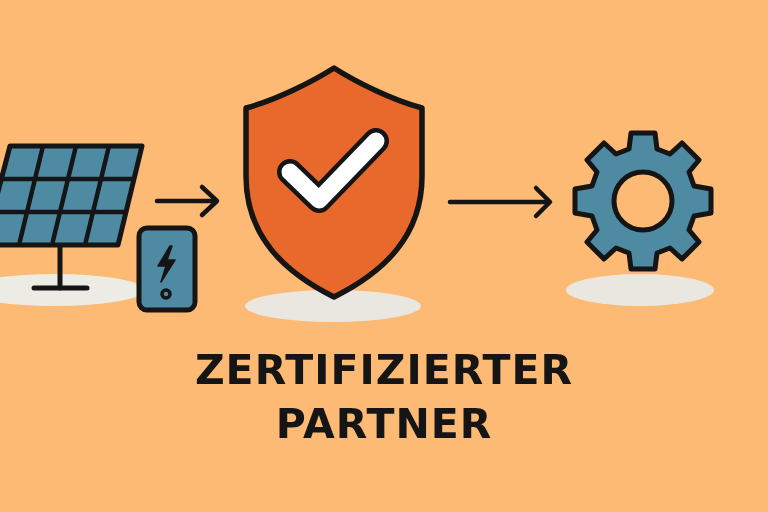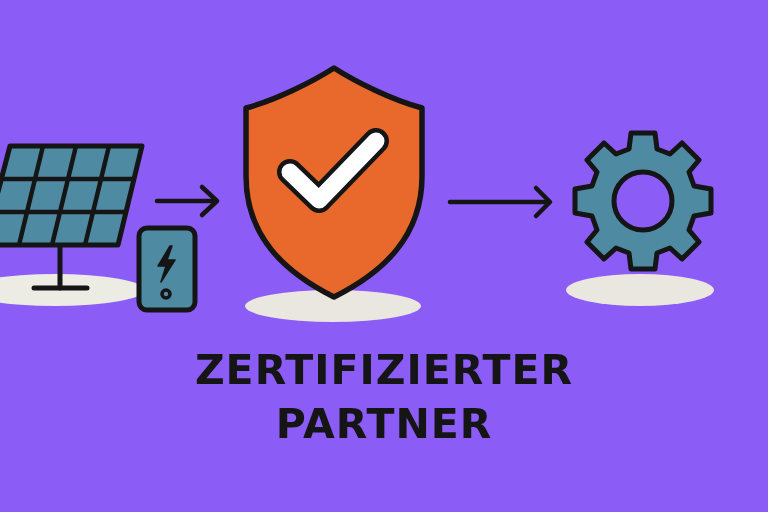--- a/index.html
+++ b/index.html
@@ -7,21 +7,21 @@
       padding: 0;
       width: 768px;
       height: 512px;
       overflow: hidden;
       background: #f8f7f3;
     }
     .canvas {
       position: relative;
       width: 768px;
       height: 512px;
-      background: #8b5cf6;
+      background: #fdba74;
     }
     .canvas svg.art {
       position: absolute;
       left: 0;
       top: 0;
     }
     .caption {
       position: absolute;
       left: 0;
       width: 768px;

